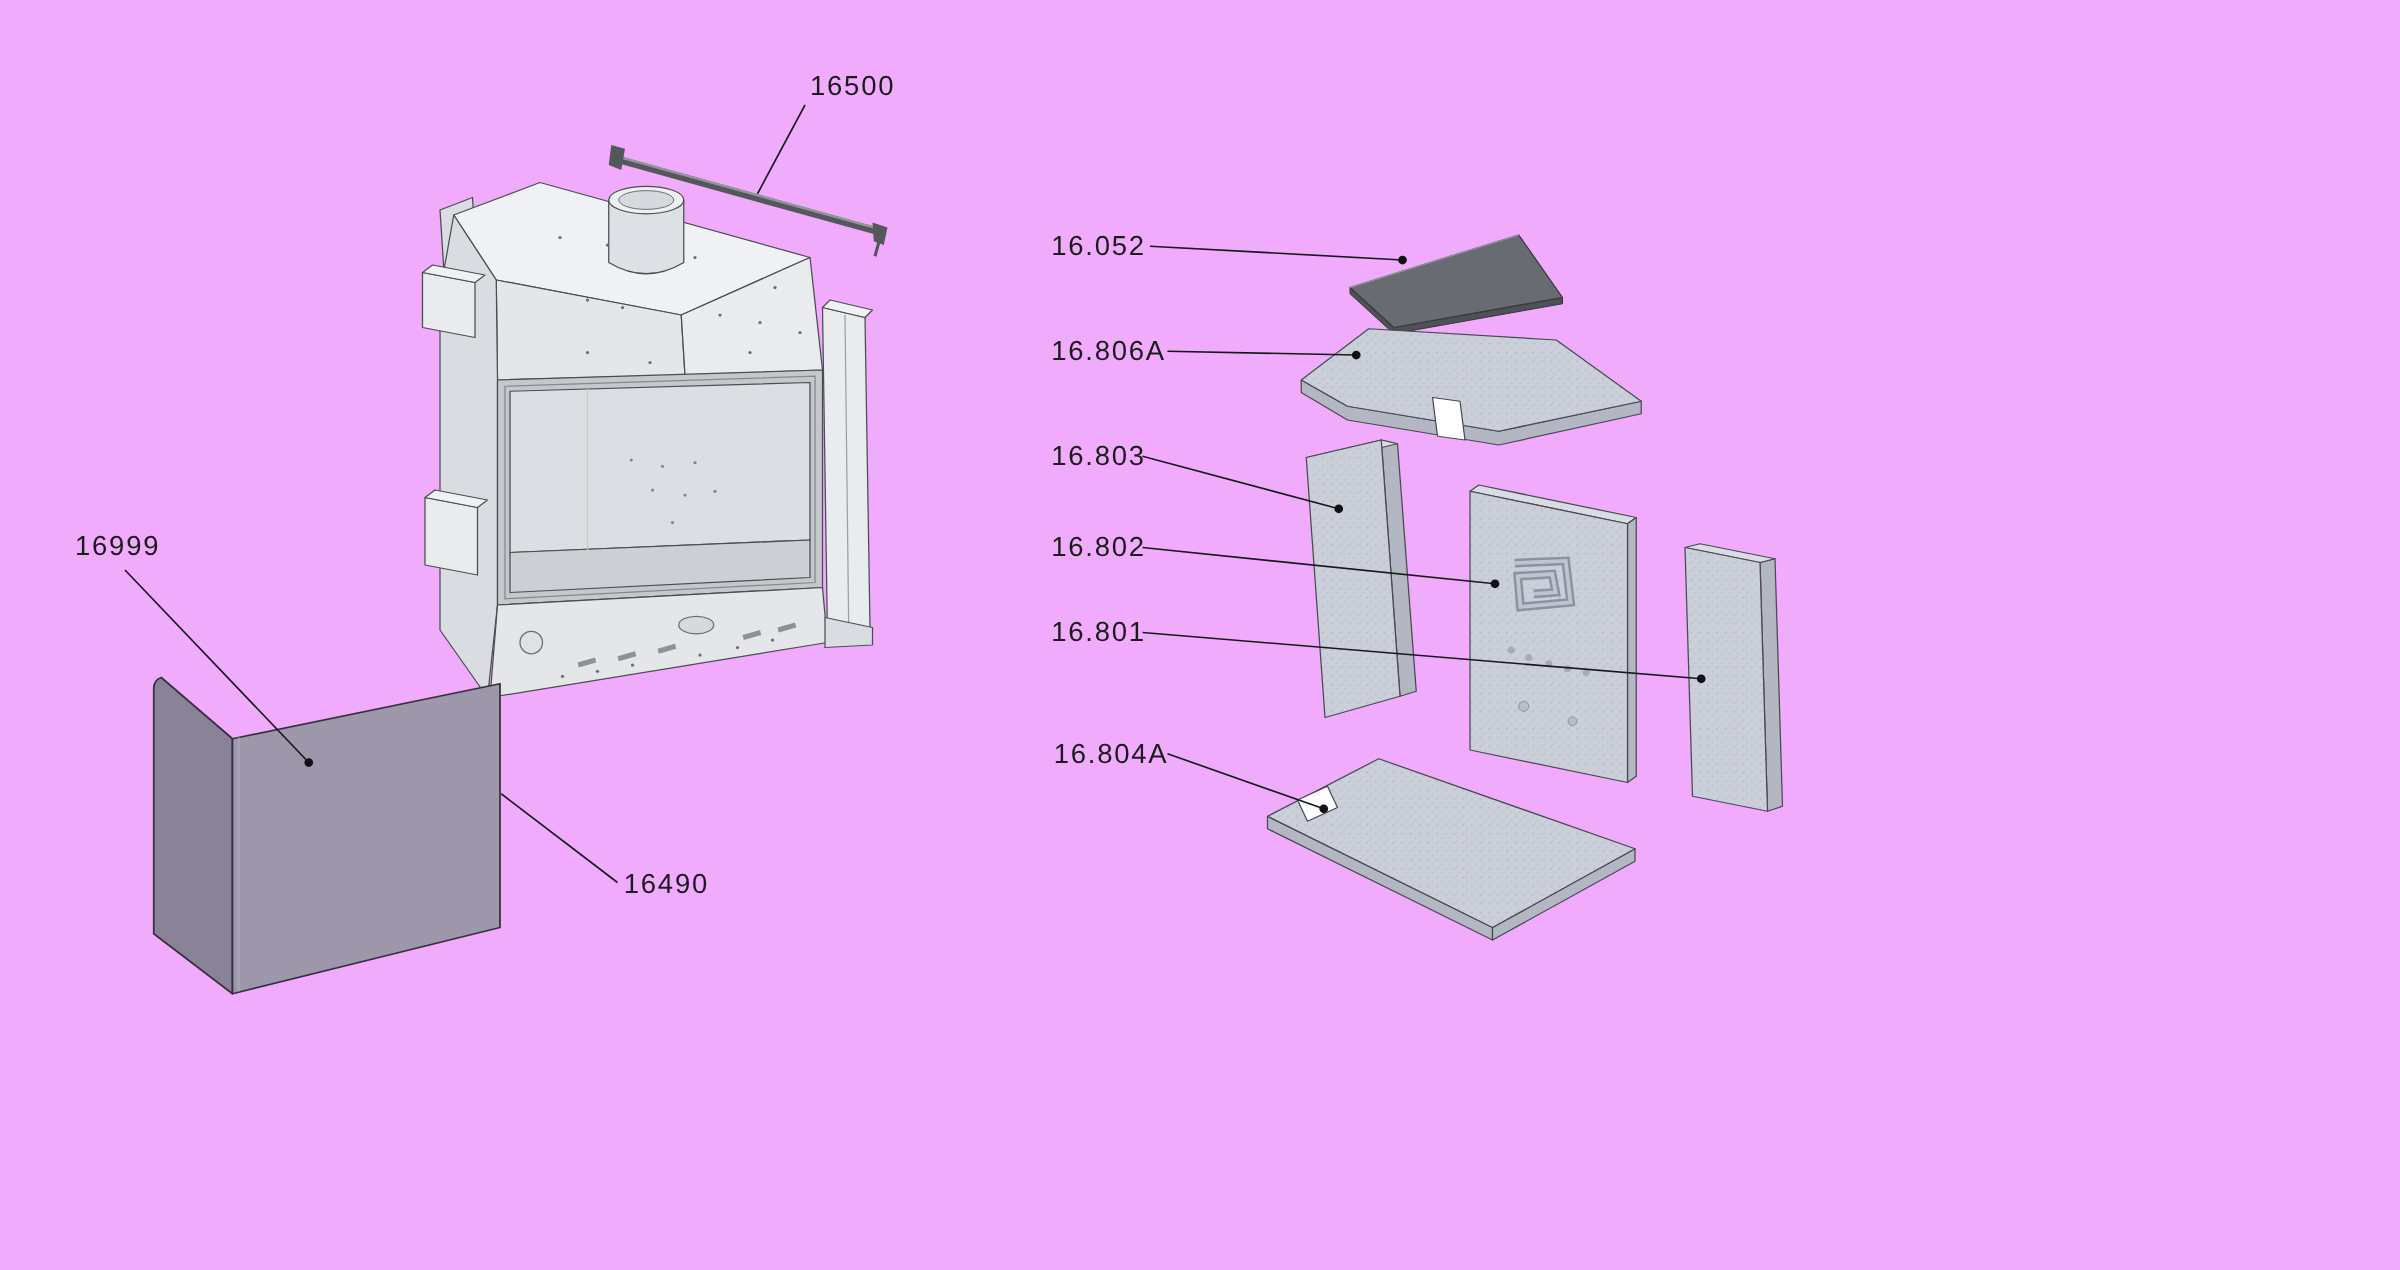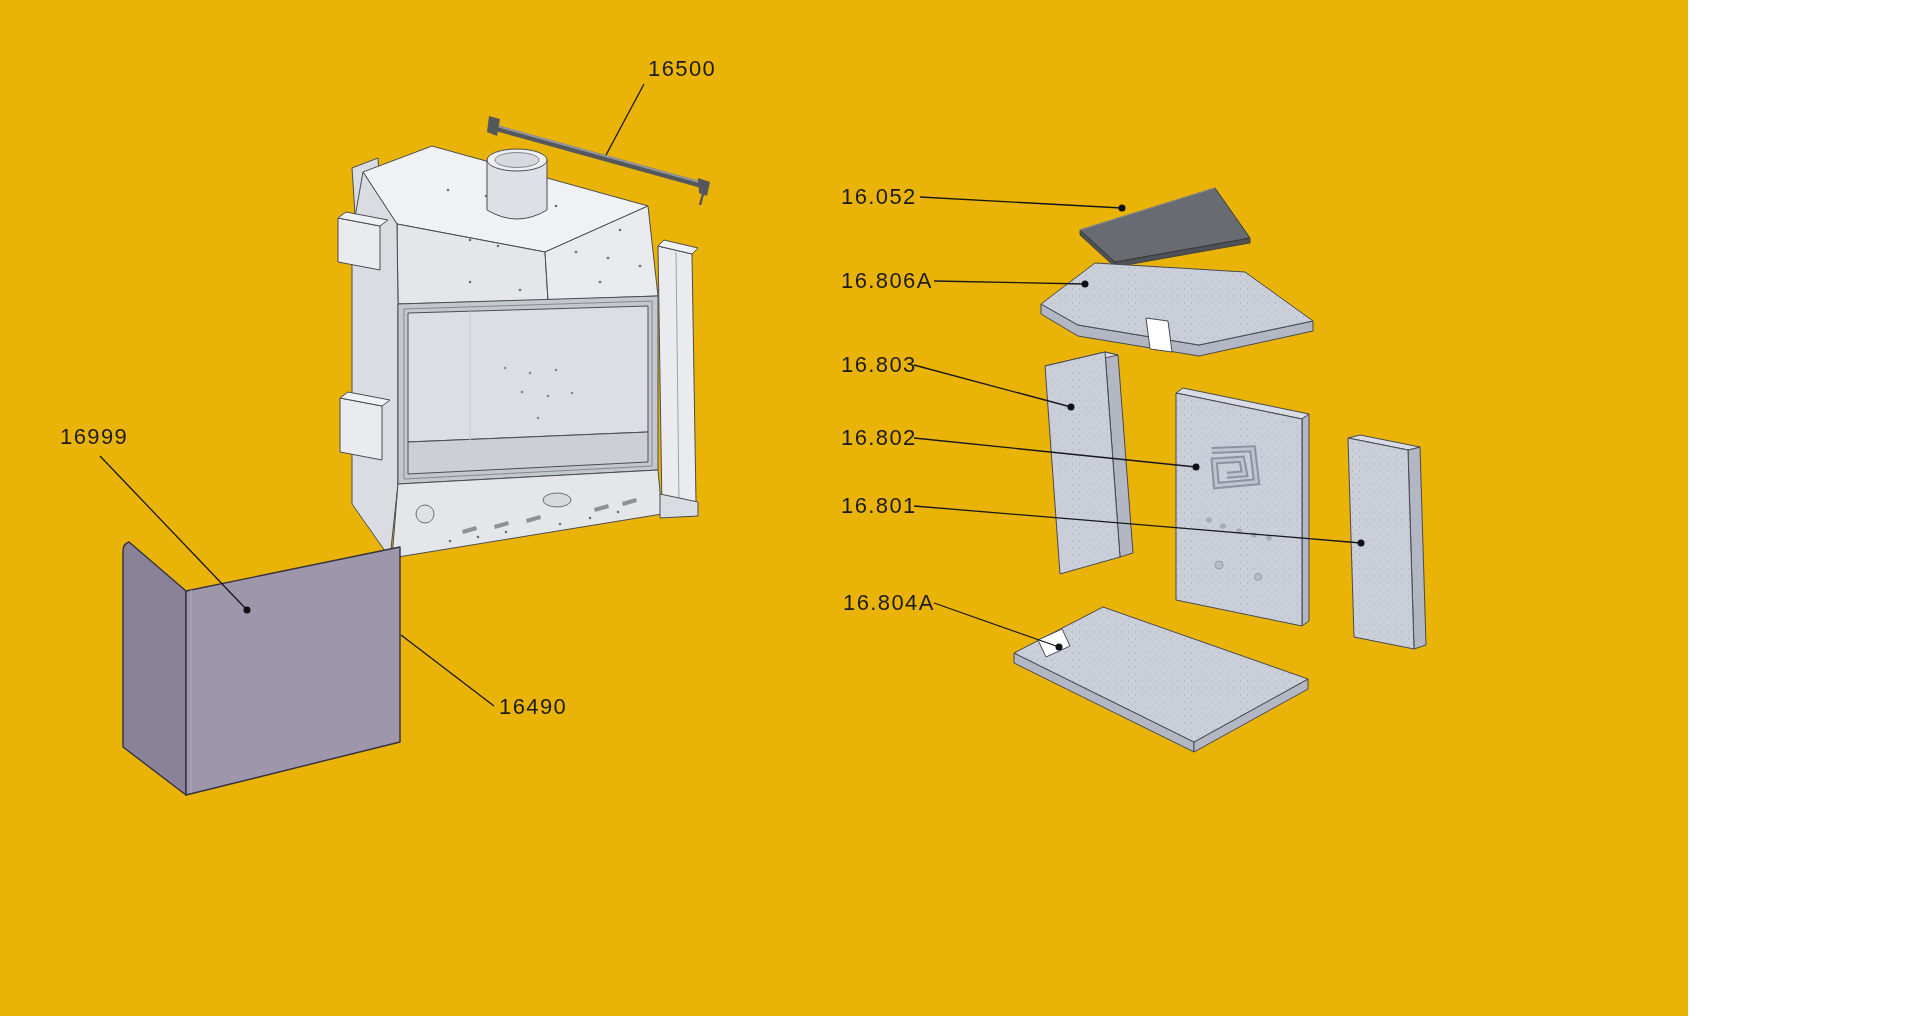--- a/index.html
+++ b/index.html
@@ -1,16 +1,16 @@
 <!DOCTYPE html>
 <html><head>
 <meta charset="utf-8">
 <style>
   html,body{margin:0;padding:0;background:#ffffff;}
-  .stage{width:1688px;height:1016px;position:relative;background:#eab308;overflow:hidden;}
+  .stage{width:1920px;height:1016px;position:relative;background:#f0abfc;overflow:hidden;}
   svg{display:block;}
   
   .outline{stroke:#4a4d52;stroke-width:1;stroke-linejoin:round;}
   .body-face{fill:#e9ebee;}
   .body-light{fill:#f0f1f4;}
   .body-mid{fill:#e4e6e9;}
   .body-dark{fill:#d9dce0;}
   .frame{fill:#c4c8cd;}
   .interior-back{fill:#dbdee2;}
   .interior-floor{fill:#ccd0d5;}

